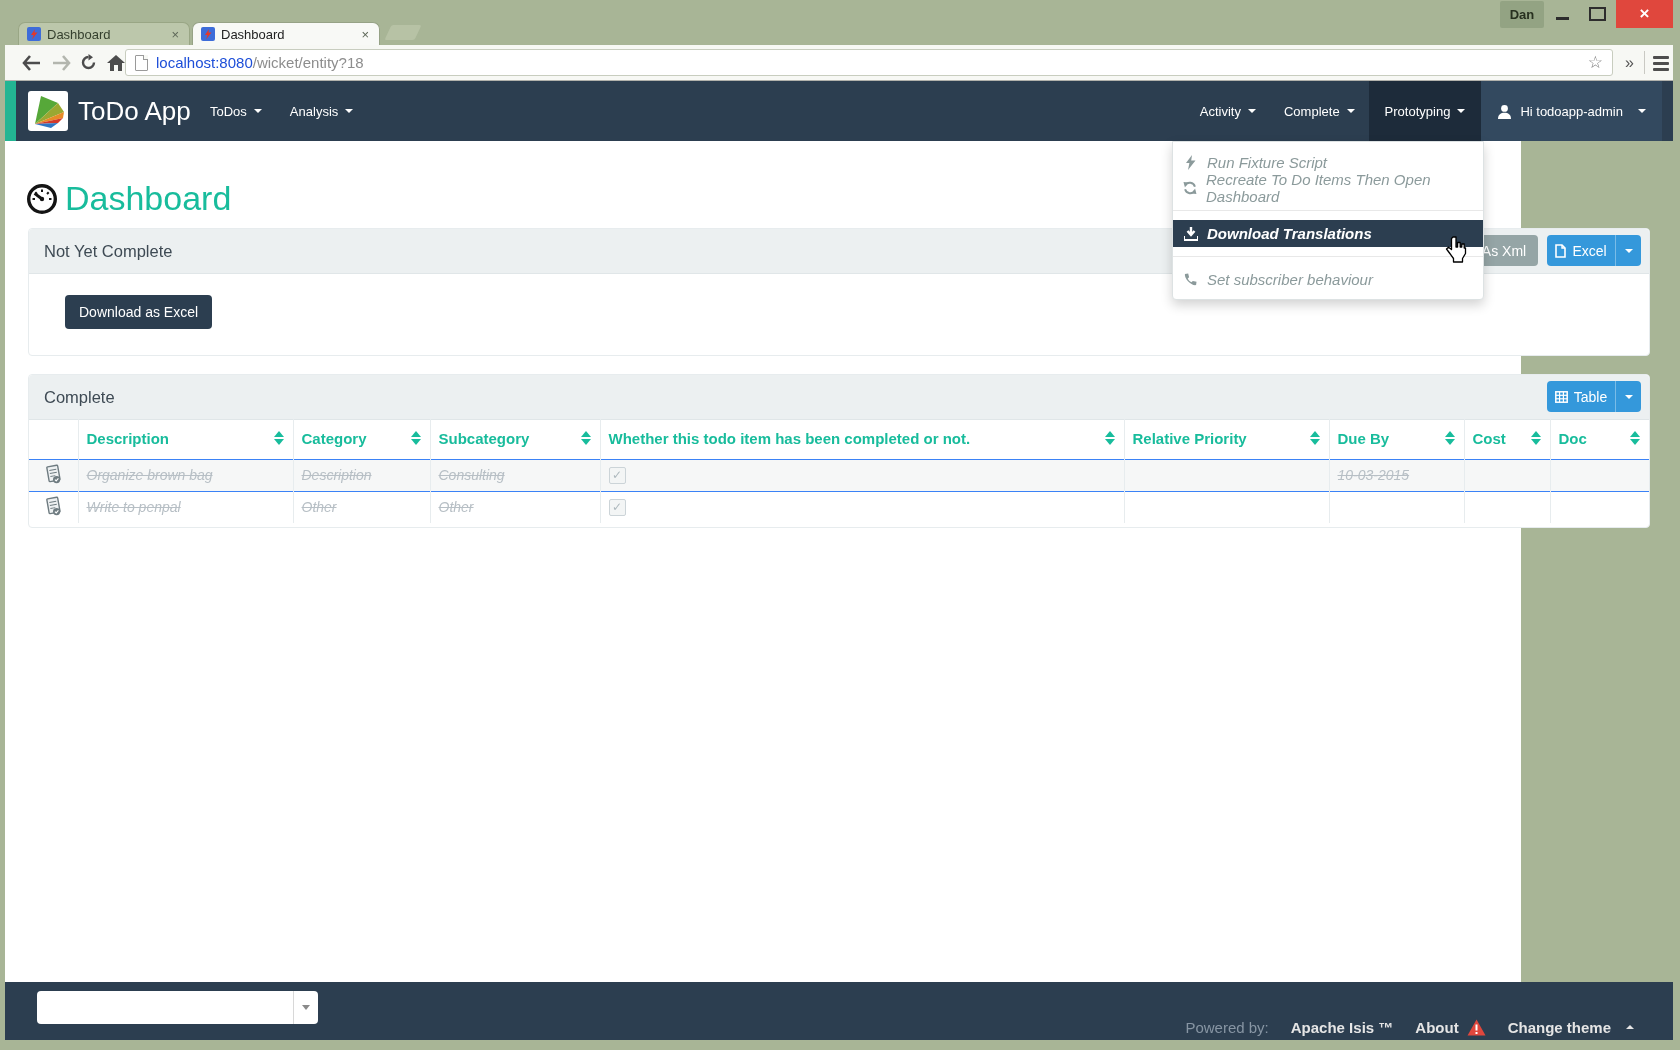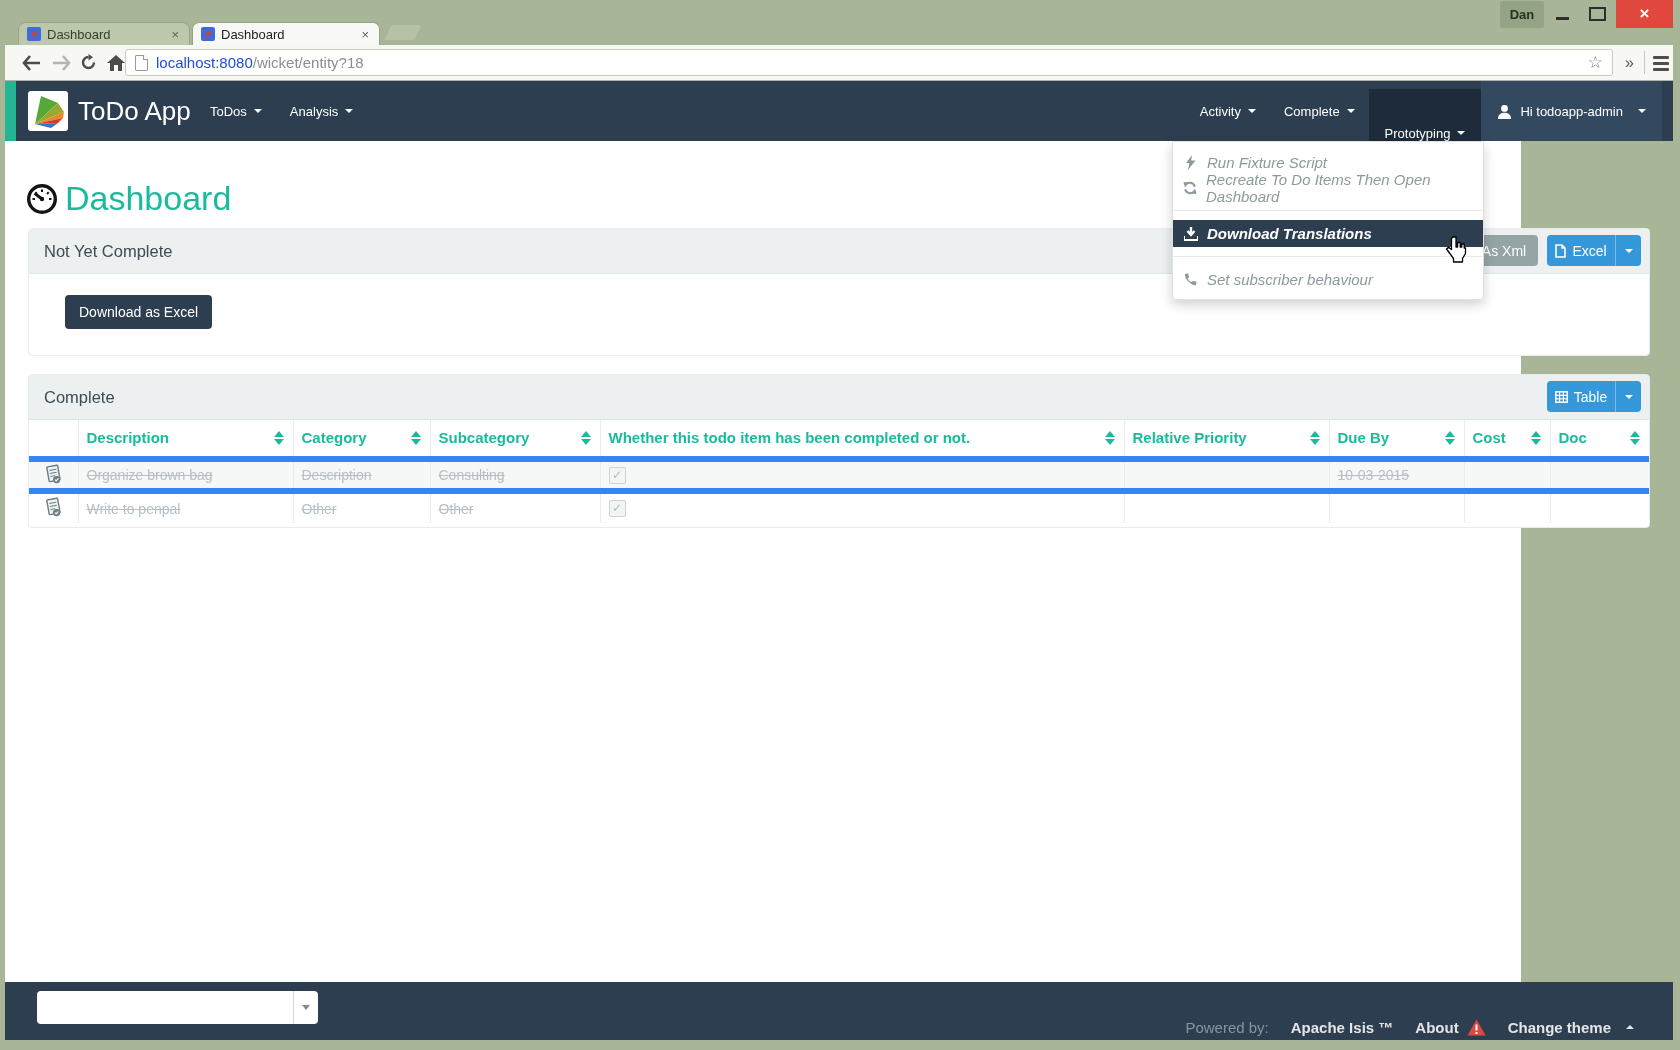--- a/index.html
+++ b/index.html
@@ -73,21 +73,21 @@
   .asxml{left:1441px;width:68px;}
   .split{left:1518px;width:94px;padding:0;}
   .split .main{flex:1;display:flex;align-items:center;justify-content:center;gap:6px;height:100%;}
   .split .carseg{width:25px;height:100%;border-left:1px solid rgba(255,255,255,.35);display:flex;align-items:center;justify-content:center;}
   .dl-excel{position:absolute;left:36px;top:66px;height:34px;padding:0 14px;}
   
   table.grid{position:absolute;left:0;top:44px;width:1620px;border-collapse:collapse;table-layout:fixed;}
   .grid th{height:40px;color:#18bc9c;font-size:15px;font-weight:600;text-align:left;padding:0 8px;
     border-left:1px solid #e7ecee;position:relative;box-sizing:border-box;white-space:nowrap;overflow:hidden;}
   .grid th:first-child,.grid td:first-child{border-left:none;}
-  .grid td{height:32px;border-top:6px solid #3b82f6;border-left:1px solid #e7ecee;padding:0 8px;font-size:14px;box-sizing:border-box;}
+  .grid td{height:32px;border-top:1px solid #3b82f6;border-left:1px solid #e7ecee;padding:0 8px;font-size:14px;box-sizing:border-box;font-style:italic;}
   .grid tr.odd{background:#f6f7f7;}
   .struck{color:#b7bfc5;text-decoration:line-through;}
   .sort{position:absolute;right:9px;top:12px;display:flex;flex-direction:column;gap:2px;}
   .sort i{display:block;width:0;height:0;border-left:5px solid transparent;border-right:5px solid transparent;}
   .sort .up{border-bottom:6px solid #18bc9c;}
   .sort .dn{border-top:6px solid #18bc9c;}
   .cb{width:15px;height:15px;border:1px solid #ccd4d8;background:#f3f5f5;border-radius:2px;color:#adb8bd;
     font-size:12px;line-height:14px;text-align:center;font-family:"DejaVu Sans",sans-serif;}
   .emcol{font-weight:bold;}
   
@@ -196,21 +196,21 @@
       </div>
       <div class="nav-right">
         <div class="nav-item">
             <span>Activity</span>
             <span class="caret"></span>
           </div>
         <div class="nav-item">
             <span>Complete</span>
             <span class="caret"></span>
           </div>
-        <div class="nav-item nav-open" style="padding:14px 16px;margin-top:8px;">
+        <div class="nav-item nav-open" style="padding:0 16px;">
             <span>Prototyping</span>
             <span class="caret"></span>
           </div>
         <div class="nav-item nav-user" style="padding:0 16px;gap:8px;">
           <svg width="15" height="15" viewBox="0 0 15 15">
               <circle cx="7.5" cy="4.4" r="3.4" fill="#fff"></circle>
               <path d="M1 15 C1 10.5 4 8.8 7.5 8.8 C11 8.8 14 10.5 14 15 Z" fill="#fff"></path>
             </svg>
           <span>Hi todoapp-admin</span>
             <span class="caret"></span>

